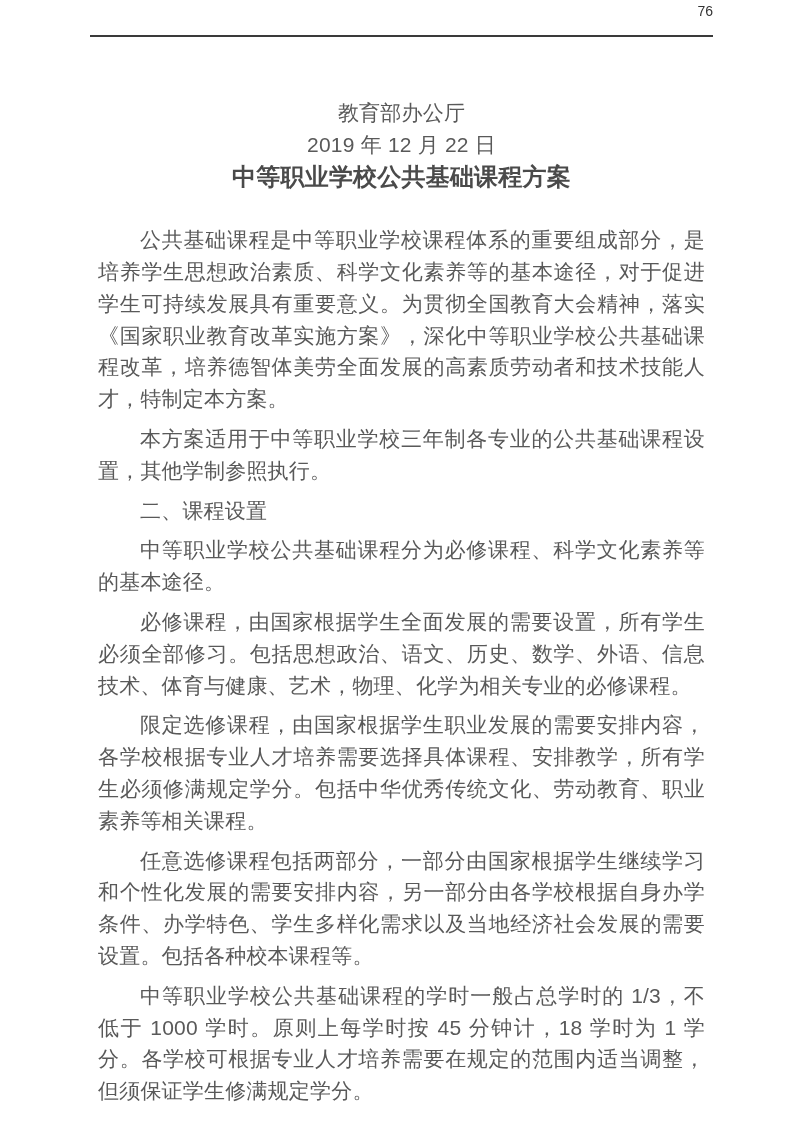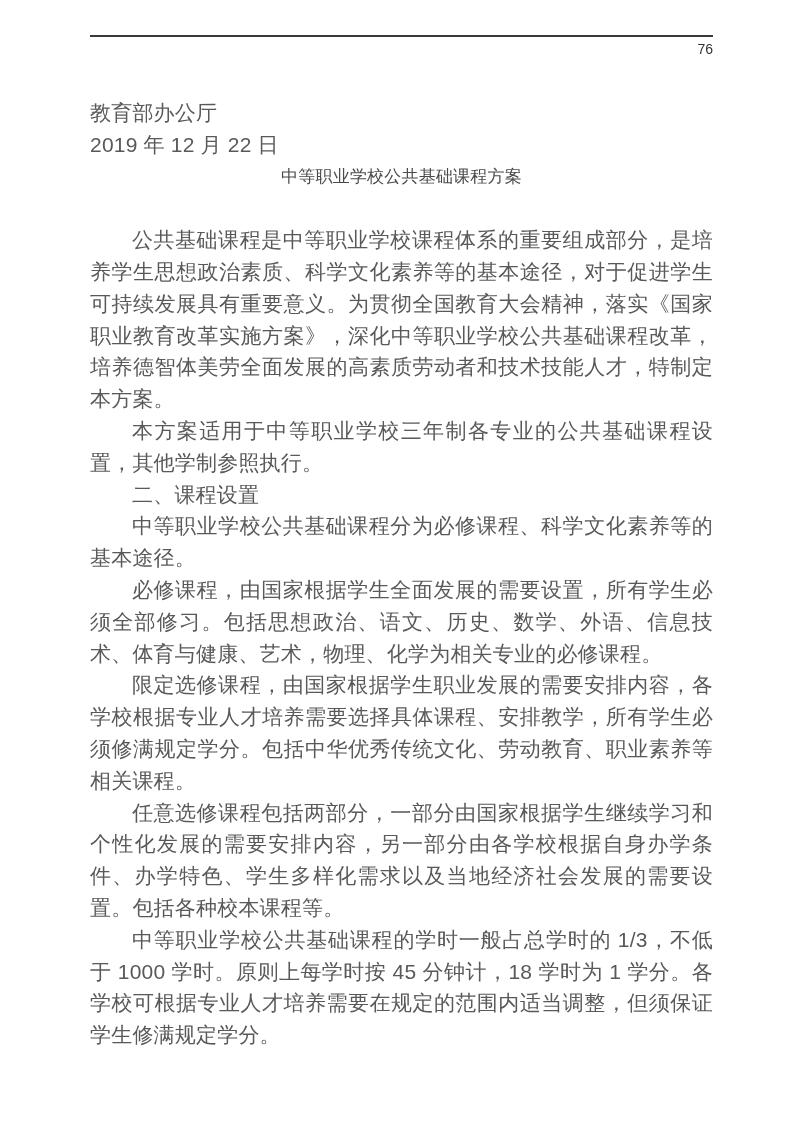--- a/index.html
+++ b/index.html
@@ -14,52 +14,51 @@
     overflow: hidden;
     font-family: "Liberation Sans", "DejaVu Sans", sans-serif;
   }
   .page-number {
     position: absolute;
     top: 2px;
     right: 80px;
     font-size: 14px;
     line-height: 18px;
     color: #333333;
-    margin-top: 38px;
   }
   .top-rule {
     position: absolute;
     top: 35px;
     left: 90px;
     width: 623px;
     height: 2px;
     background: #3a3a3a;
   }
   .content {
     position: absolute;
     top: 97px;
     left: 90px;
     width: 623px;
     font-size: 21px;
     line-height: 31.8px;
     color: #595959;
     letter-spacing: 0.2px;
   }
   .doc-header-line {
-    text-align: left;
+    text-align: center;
   }
   .doc-title {
     text-align: center;
-    font-weight: normal;
-    font-size: 17px;
+    font-weight: bold;
+    font-size: 24px;
     color: #4a4a4a;
     margin: 0 0 31.8px 0;
   }
   .block {
-    margin: 0;
+    margin: 8px;
     text-indent: 2em;
   }
   .block.para {
     text-align: justify;
   }
 </style>
 </head>
 <body>
 
 <div class="page-number">76</div>

